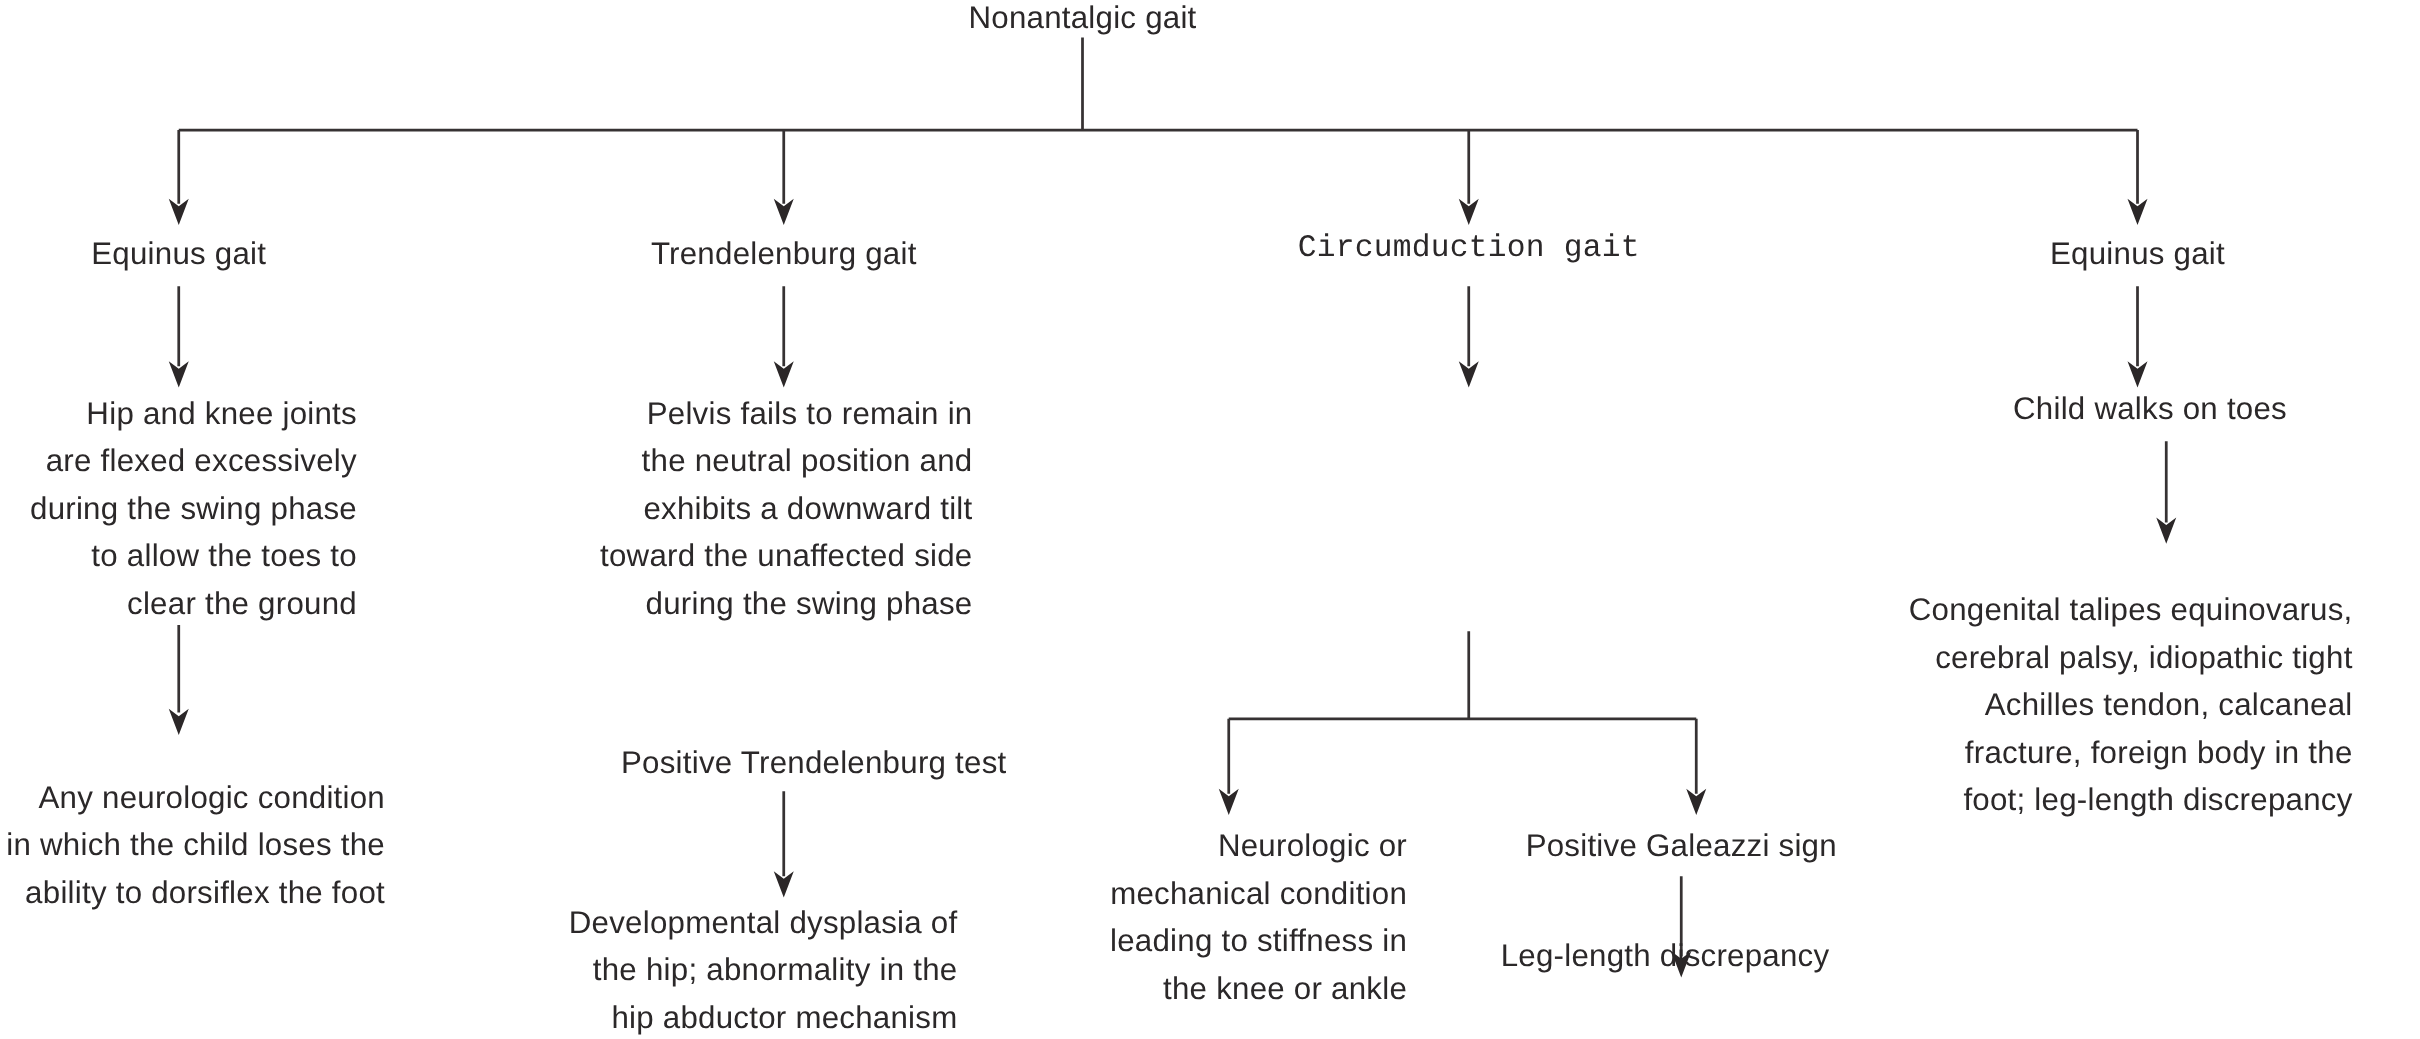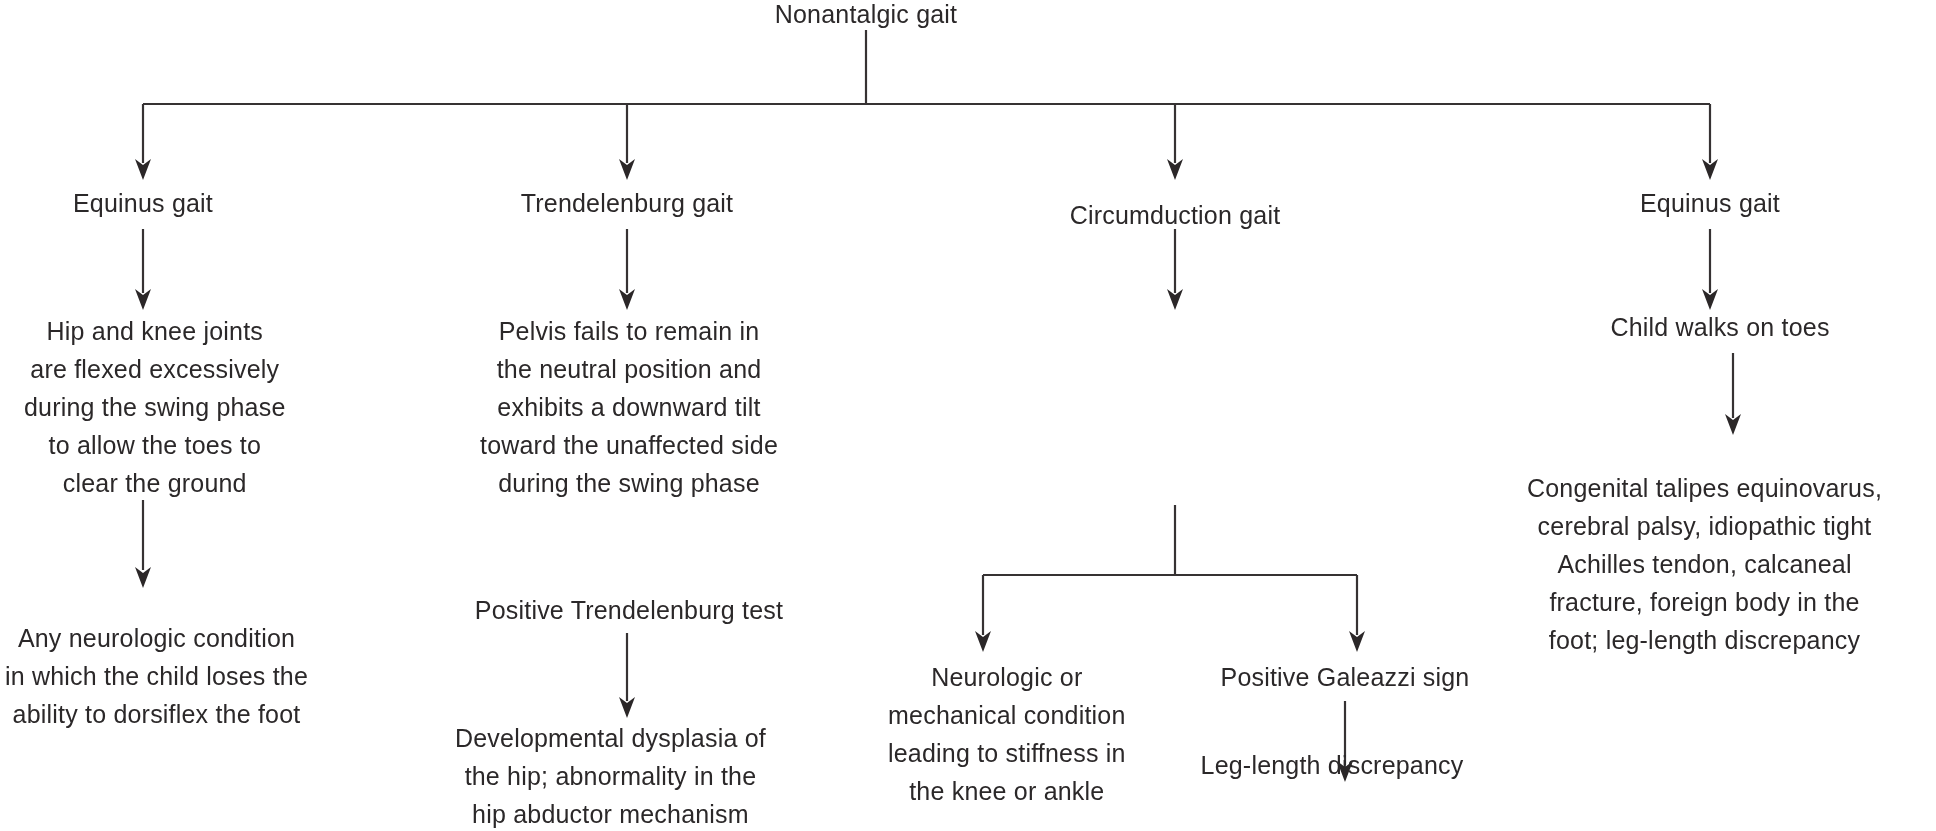--- a/index.html
+++ b/index.html
@@ -14,21 +14,21 @@
   .connectors line{stroke:#363233;stroke-width:2.2;}
   .connectors path{fill:#2b2728;stroke:none;}
   .node{
     position:absolute;
     color:#2b2829;
     font-size:25px;
     line-height:26px;
     letter-spacing:0.2px;
   }
   .center{transform:translateX(-50%);white-space:nowrap;text-align:center;}
-  .block{white-space:pre-line;line-height:38px;text-align:center;}
+  .block{white-space:pre-line;line-height:38px;text-align:right;}
 </style>
 </head>
 <body>
 
 <div id="stage">
 
   <svg class="connectors" width="1936" height="831" viewBox="0 0 1936 831">
 
     <line x1="866" y1="30" x2="866" y2="104"></line>
     <line x1="143" y1="104" x2="1710" y2="104"></line>
@@ -95,40 +95,40 @@
     <g>
       <line x1="1733" y1="353" x2="1733" y2="418"></line>
       <path d="M1725 414 L1733 435 L1741 414 L1733 420 Z"></path>
     </g>
   </svg>
 
   <div class="node center" style="left:866px;top:1px;">Nonantalgic gait</div>
 
   <div class="node center" style="left:143px;top:190px;">Equinus gait</div>
   <div class="node center" style="left:627px;top:190px;">Trendelenburg gait</div>
-  <div class="node center" style="left:1175px;top:202px;">Circumduction gait</div>
+  <div class="node center" style="left:1175px;top:186px;font-family:Liberation Mono, monospace;">Circumduction gait</div>
   <div class="node center" style="left:1710px;top:190px;">Equinus gait</div>
 
   <div class="node block" style="left:24px;top:312px;">Hip and knee joints
 are flexed excessively
 during the swing phase
 to allow the toes to
 clear the ground</div>
   <div class="node block" style="left:480px;top:312px;">Pelvis fails to remain in
 the neutral position and
 exhibits a downward tilt
 toward the unaffected side
 during the swing phase</div>
   <div class="node center" style="left:1720px;top:314px;">Child walks on toes</div>
 
   <div class="node block" style="left:5px;top:591px;margin-top:28px;">Any neurologic condition
 in which the child loses the
 ability to dorsiflex the foot</div>
 
-  <div class="node center" style="left:629px;top:597px;">Positive Trendelenburg test</div>
+  <div class="node center" style="left:651px;top:597px;">Positive Trendelenburg test</div>
   <div class="node block" style="left:455px;top:719px;">Developmental dysplasia of
 the hip; abnormality in the
 hip abductor mechanism</div>
 
   <div class="node center" style="left:1345px;top:664px;">Positive Galeazzi sign</div>
   <div class="node block" style="left:888px;top:658px;">Neurologic or
 mechanical condition
 leading to stiffness in
 the knee or ankle</div>
   <div class="node center" style="left:1332px;top:752px;">Leg-length discrepancy</div>

